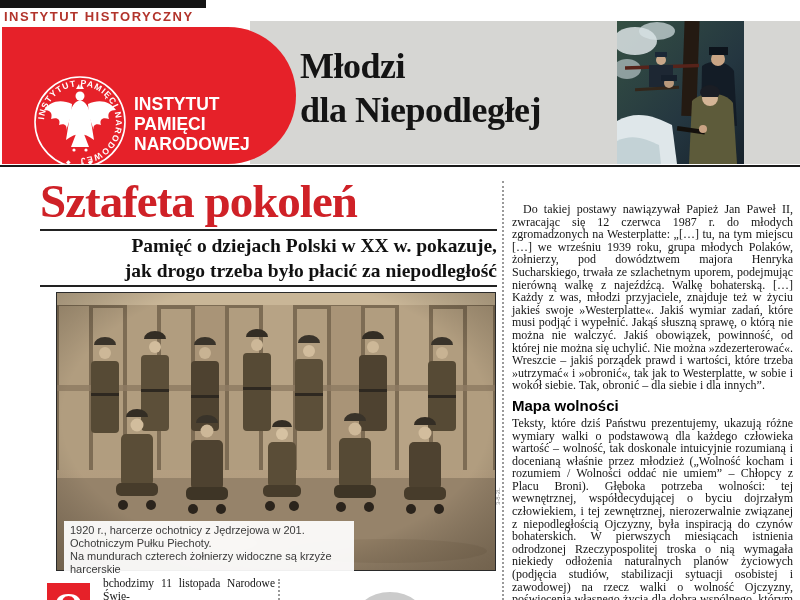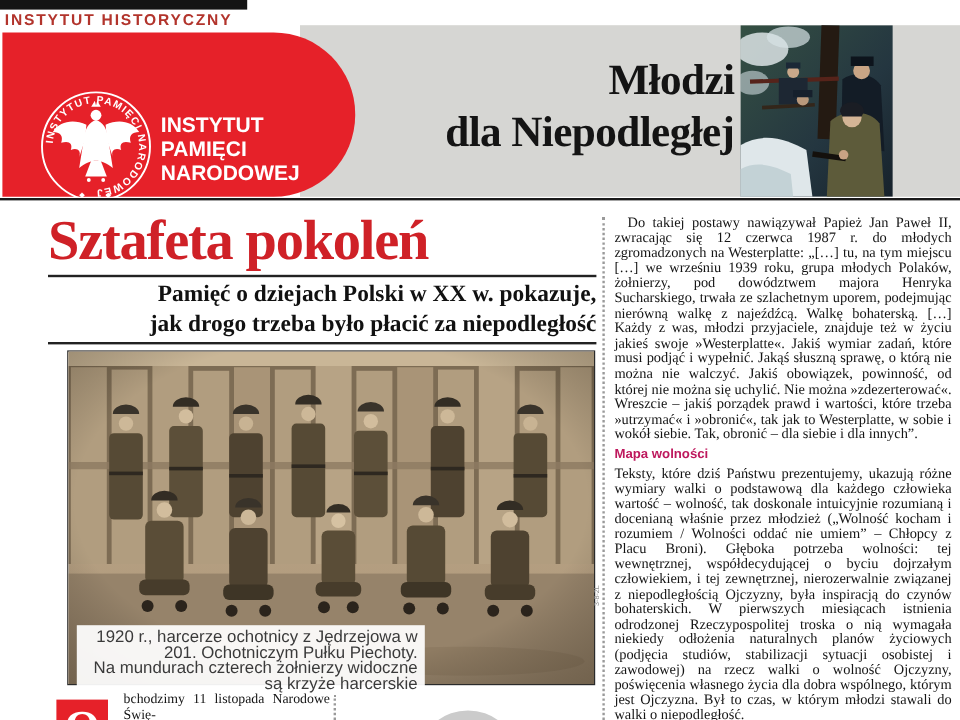--- a/index.html
+++ b/index.html
@@ -12,58 +12,58 @@
   .kicker{left:4px;top:9px;font-family:"Liberation Sans",sans-serif;font-weight:bold;
           font-size:13px;letter-spacing:1.5px;color:#b2342c;}
 
   
   .band{left:250px;top:21px;width:550px;height:143px;background:#d6d6d3;}
   .ipnbox{left:2px;top:27px;width:294px;height:137px;background:#e62129;
           border-radius:0 68px 68px 0;}
   .ipnlogo{left:28px;top:45px;width:100px;height:100px;}
   .ipnname{left:132px;top:67px;color:#fff;font-family:Liberation Sans, sans-serif;
            font-weight:bold;font-size:17.5px;line-height:20px;white-space:pre-line;}
-  .mtitle{left:300px;top:44px;width:312px;text-align:right;color:#141414;
+  .mtitle{left:300px;top:44px;width:312px;text-align:left;color:#141414;
           font-weight:bold;font-size:36px;line-height:44px;letter-spacing:-0.5px;}
   .painting{left:617px;top:21px;width:127px;height:143px;}
   .headrule{left:0;top:165px;width:800px;height:2px;background:#1a1a1a;}
 
   
   .atitle{left:40px;top:174px;width:457px;color:#cf2127;
           font-weight:bold;font-size:47px;letter-spacing:-1px;}
   .rule{left:40px;width:457px;height:2px;background:#222;}
   .r1{top:229px;} .r2{top:285px;}
   .subtitle{left:40px;top:233px;width:457px;text-align:right;font-weight:bold;
             font-size:19.5px;line-height:25px;color:#111;}
 
   
   .photo{left:56px;top:292px;width:438px;height:277px;border:1px solid #2a2a2a;}
   .photo svg{display:block;}
   .caption{left:7px;top:228px;width:278px;background:rgba(255,255,255,.93);
            padding:3px 6px 4px 6px;font-family:"Liberation Sans",sans-serif;
-           font-size:14px;line-height:13px;color:#3a3a3a;text-align:right;}
+           font-size:11px;line-height:13px;color:#3a3a3a;}
   .credit{left:495px;top:505px;font-family:"Liberation Sans",sans-serif;font-size:6px;
           color:#8f8f8f;transform:rotate(-90deg);transform-origin:left top;}
 
   
   .dropbox{left:47px;top:583px;width:43px;height:45px;background:#e62129;
            color:#fff;font-weight:bold;font-size:38px;line-height:46px;text-align:center;}
   .leadtxt{left:103px;top:577px;width:172px;font-size:11.5px;line-height:13px;
            color:#141414;text-align:justify;}
   .vsep{border-left:2px dotted #9a9a9a;width:0;}
   .vs1{left:278px;top:579px;height:21px;}
   .vs2{left:502px;top:181px;height:419px;}
   .arc{left:353px;top:592px;width:74px;height:62px;background:#cbcbcb;border-radius:50%;}
 
   
   .rightcol{left:512px;top:179px;width:281px;color:#141414;}
   .rightcol p{margin:0;font-size:12px;line-height:12.6px;text-align:justify;}
-  .rightcol p.indent{text-indent:11px;}
-  .colhead{font-family:"Liberation Sans",sans-serif;font-weight:bold;font-size:11px;
-           color:#be185d;margin:5px 0 3px 0;}
+  .rightcol p.indent{text-indent:11px;margin-top:24px;}
+  .colhead{font-family:"Liberation Sans",sans-serif;font-weight:bold;font-size:15px;
+           color:#000000;margin:5px 0 3px 0;}
 </style>
 </head>
 <body>
 
 <div class="abs topbar"></div>
 <div class="abs kicker">INSTYTUT HISTORYCZNY</div>
 
 <div class="abs band"></div>
 
 <div class="abs ipnbox">

